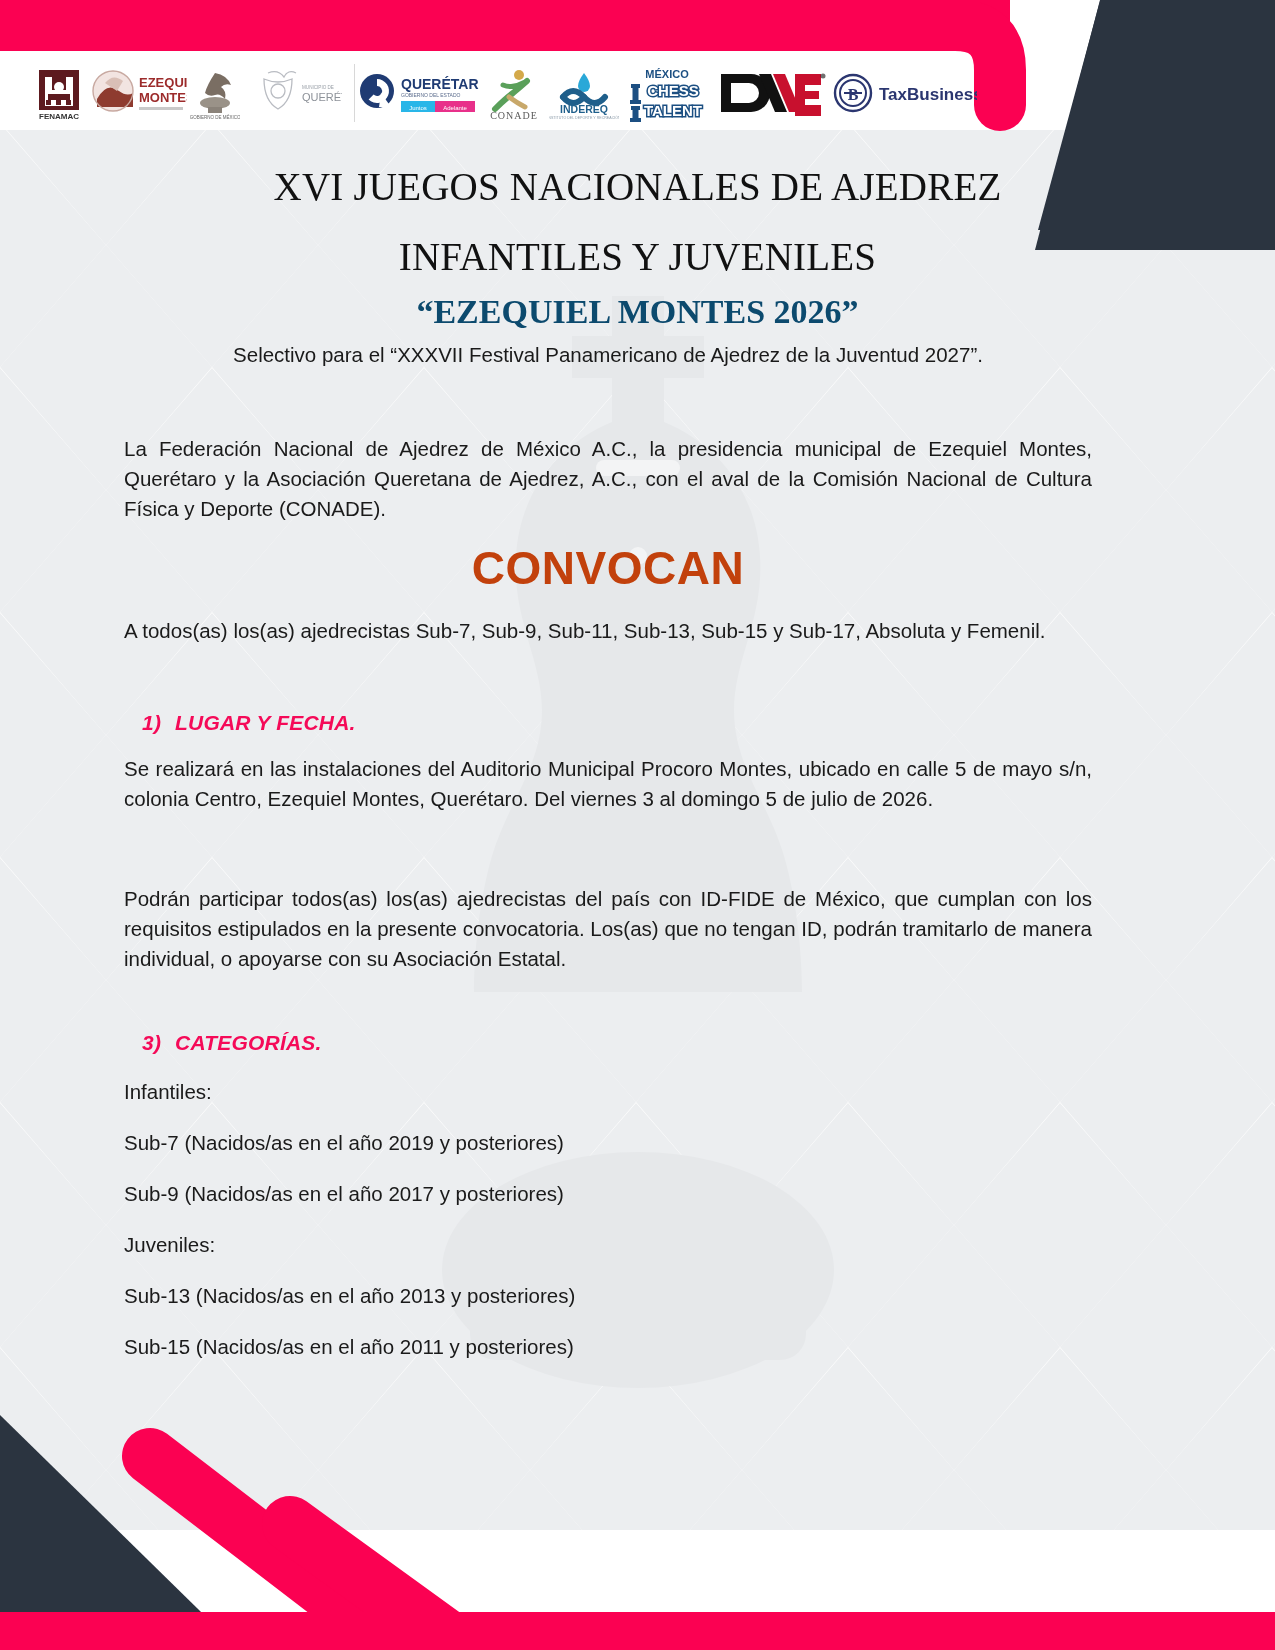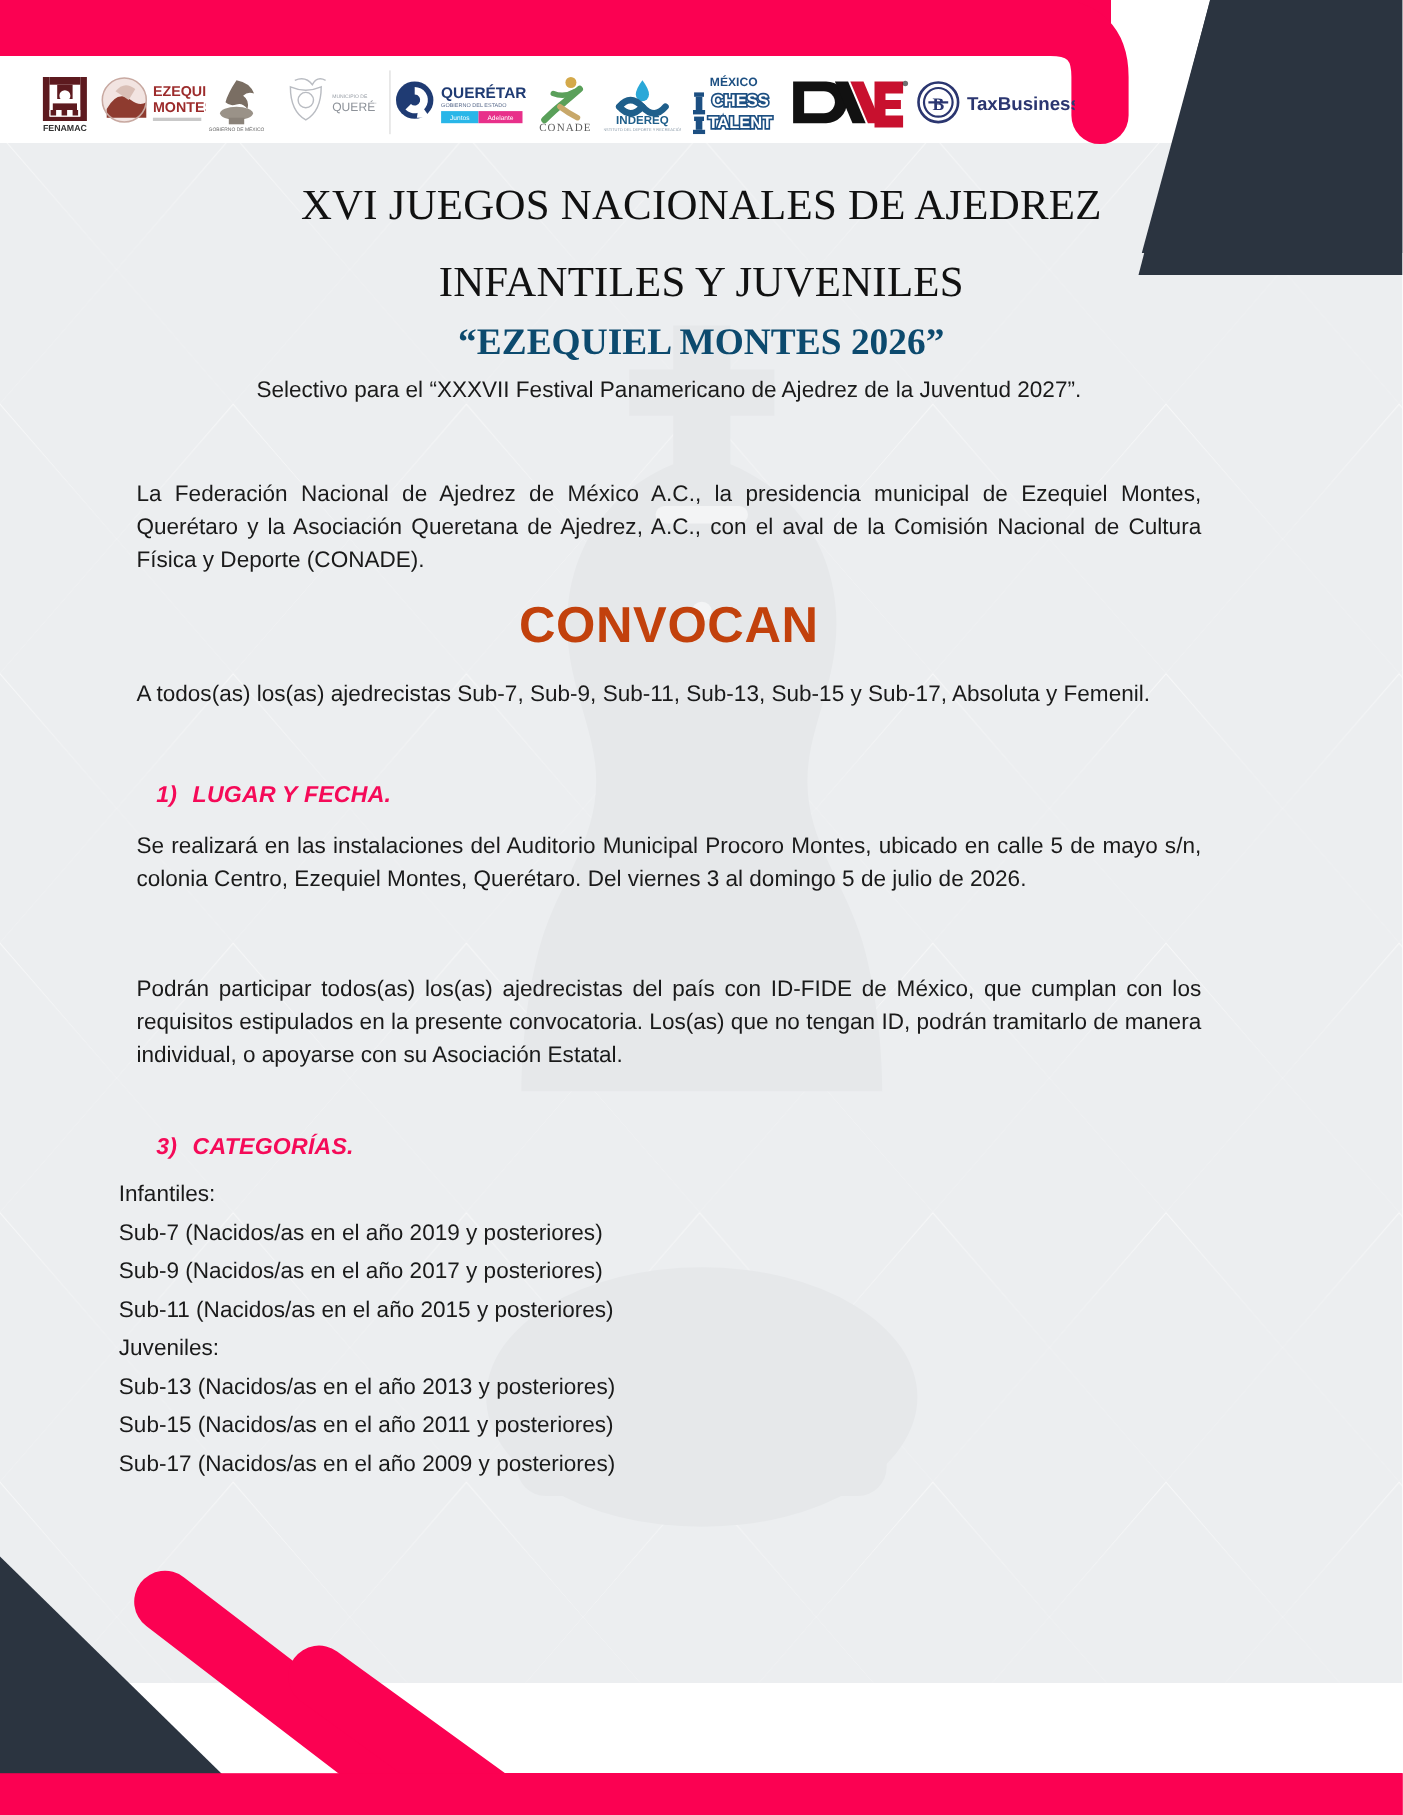--- a/index.html
+++ b/index.html
@@ -108,21 +108,21 @@
     font-weight:bold;
     font-style:italic;
     font-size:21px;
     line-height:30px;
     margin:0 0 10px 34px;
     letter-spacing:.2px;
   }
   .sec-head .num{margin-right:14px;}
 
   .cat-line{
-    margin:0;
+    margin:16px;
     font-size:20.5px;
     line-height:35px;
     text-align:left;
   }
 </style>
 </head>
 <body>
 
 <div class="page">
 
@@ -367,25 +367,23 @@
 
       <div class="spacer-38"></div>
 
       <div class="sec-head">
         <span class="num">3)</span><span>CATEGORÍAS.</span>
       </div>
 
       <p class="cat-line">Infantiles:</p>
       <p class="cat-line">Sub-7 (Nacidos/as en el año 2019 y posteriores)</p>
       <p class="cat-line">Sub-9 (Nacidos/as en el año 2017 y posteriores)</p>
-      <p class="cat-line">Sub-11 (Nacidos/as en el año 2015 y posteriores)</p>
       <p class="cat-line">Juveniles:</p>
       <p class="cat-line">Sub-13 (Nacidos/as en el año 2013 y posteriores)</p>
       <p class="cat-line">Sub-15 (Nacidos/as en el año 2011 y posteriores)</p>
-      <p class="cat-line">Sub-17 (Nacidos/as en el año 2009 y posteriores)</p>
 
       <div class="spacer-30"></div>
 
 
     </div>
 
   </div>
 </div>
 
 </body></html>

